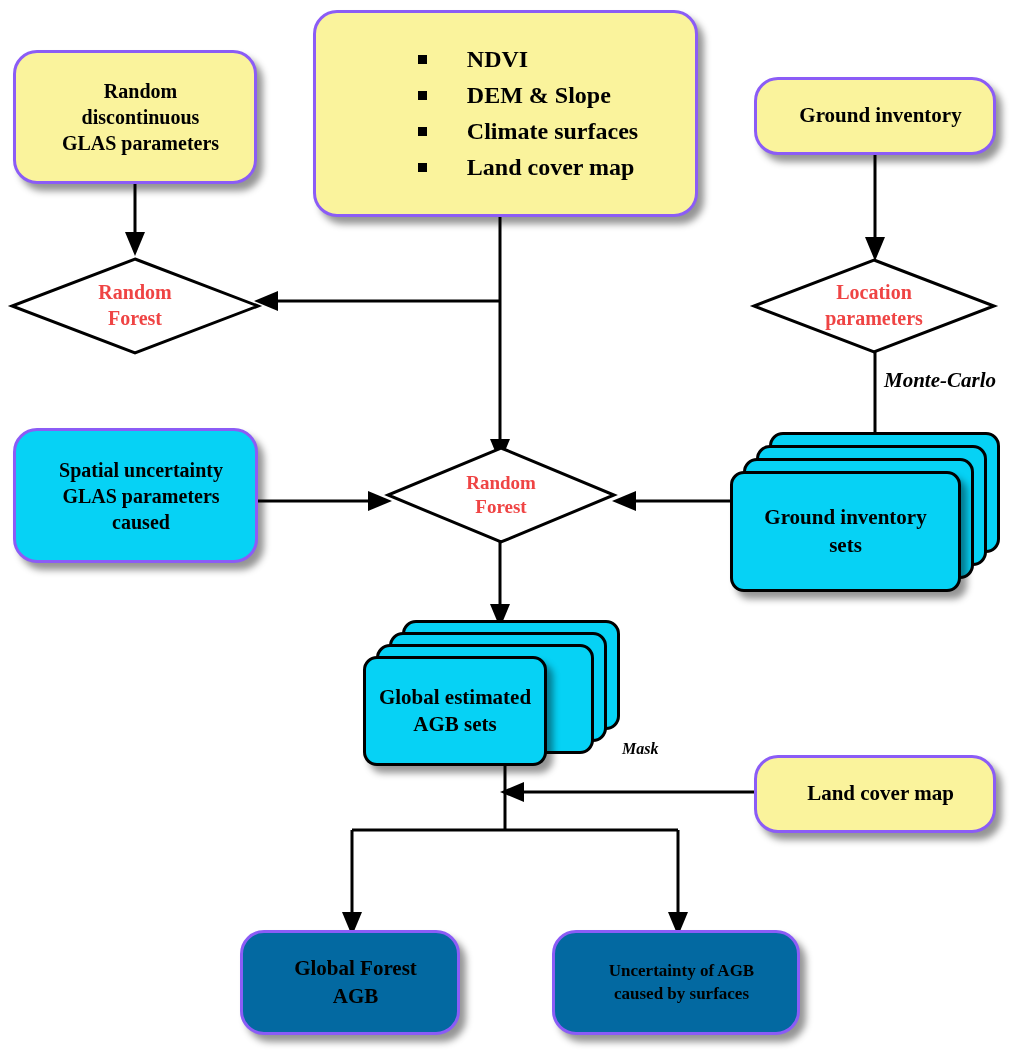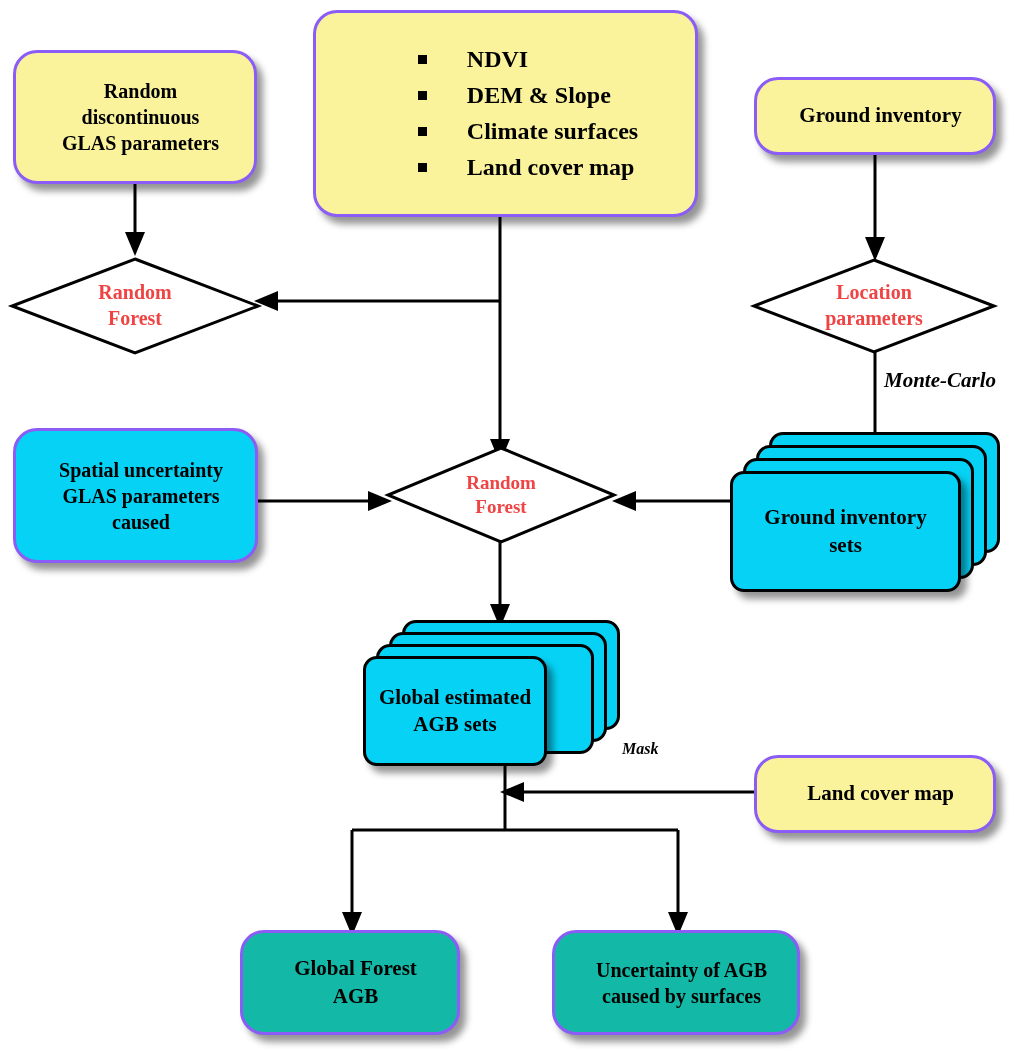--- a/index.html
+++ b/index.html
@@ -28,21 +28,21 @@
     text-align: center;
     font-weight: bold;
     color: #000000;
     line-height: 1.30;
     box-shadow: 6px 7px 7px rgba(0,0,0,0.42);
     z-index: 5;
     padding-left: 11px;
   }
   .yellow { background: #FAF39C; }
   .cyan   { background: #06D2F5; }
-  .green  { background: #14b8a6; }
+  .green  { background: #0369a1; }
 
   .stack-wrap {
     position: absolute;
     z-index: 5;
   }
   .stack-layer {
     position: absolute;
     box-sizing: border-box;
     border: 3px solid #000000;
     border-radius: 14px;
@@ -307,20 +307,20 @@
     <span>Land cover map</span>
   </div>
 
   <div class="node green" style="left:240px; top:930px; width:220px; height:105px; font-size:21px;">
     <div>
       <div>Global  Forest</div>
       <div>AGB</div>
     </div>
   </div>
 
-  <div class="node green" style="left:552px; top:930px; width:248px; height:105px; font-size:20px;">
+  <div class="node green" style="left:552px; top:930px; width:248px; height:105px; font-size:17px;">
     <div>
       <div>Uncertainty of AGB</div>
       <div>caused by surfaces</div>
     </div>
   </div>
 
 </div>
 
 </body></html>

